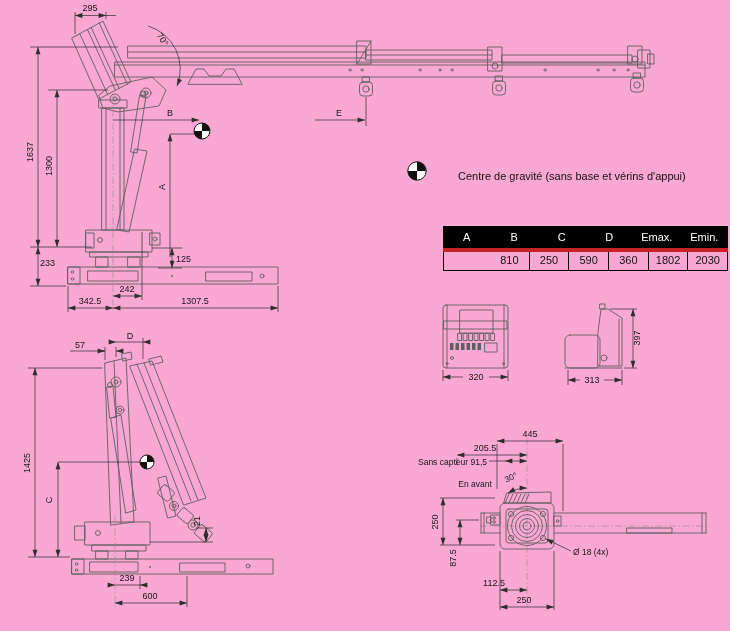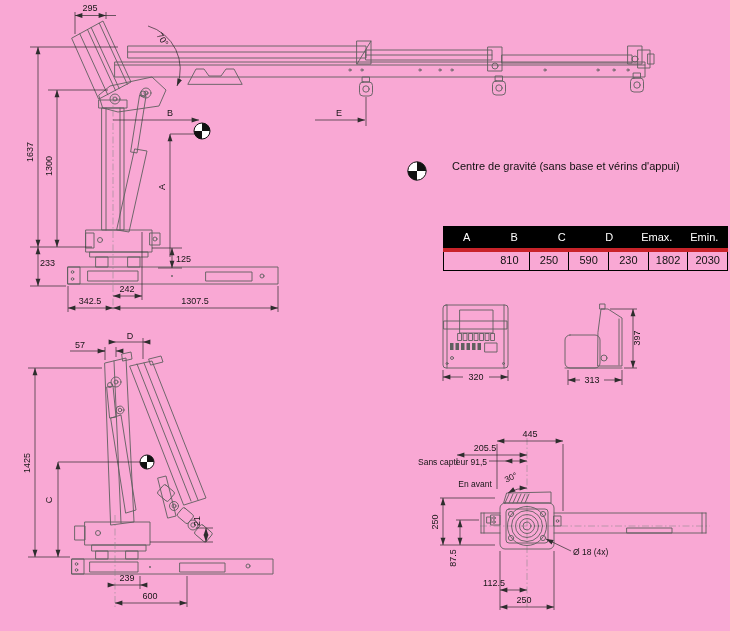--- a/index.html
+++ b/index.html
@@ -9,21 +9,21 @@
   .p{fill:none;stroke:#5f5f5f;stroke-width:0.9;stroke-linejoin:round;stroke-linecap:round;}
   .fd{fill:#5f5f5f;stroke:none;}
   .d{fill:none;stroke:#2d2d2d;stroke-width:0.7;}
   .cl{fill:none;stroke:#8a8a8a;stroke-width:0.55;stroke-dasharray:7 2.5 1.5 2.5;}
   .dt{font-size:9px;fill:#161616;}
   .dts{font-size:8.5px;fill:#161616;}
   .mid{text-anchor:middle;}
   .end{text-anchor:end;}
   .cgq{fill:#111;stroke:none;}
   .cgc{fill:#fff;stroke:#111;stroke-width:1;}
-  #legend{position:absolute;left:406px;top:160px;display:flex;align-items:flex-start;gap:24px;}
+  #legend{position:absolute;left:406px;top:160px;display:flex;align-items:flex-end;gap:30px;}
   #legend .txt{font-size:11px;color:#111;white-space:nowrap;}
   #spec-table{position:absolute;left:443px;top:226px;width:285px;}
   #spec-table .thead{display:flex;background:var(--hdr,#000);color:#fff;height:22px;align-items:center;}
   #spec-table .th{flex:1;text-align:center;font-size:11px;}
   #spec-table .redline{height:3.5px;background:var(--red,#c9232a);}
   #spec-table .tbody{display:flex;height:19px;border:1.6px solid #000;border-top:none;box-sizing:border-box;padding-left:46px;}
   #spec-table .td{flex:1;text-align:center;font-size:11px;line-height:17px;color:#111;border-left:1.6px solid #000;}
   #spec-table .td:first-child{border-left:none;}
 </style>
 </head>
@@ -334,21 +334,21 @@
     <div class="th">C</div>
     <div class="th">D</div>
     <div class="th">Emax.</div>
     <div class="th">Emin.</div>
   </div>
   <div class="redline"></div>
   <div class="tbody">
     <div class="td">810</div>
     <div class="td">250</div>
     <div class="td">590</div>
-    <div class="td">230</div>
+    <div class="td">360</div>
     <div class="td">1802</div>
     <div class="td">2030</div>
   </div>
 </div>
 
 <svg style="left:430px;top:295px" width="95" height="98" viewBox="0 0 95 98">
   <defs>
     <marker id="arrC" markerWidth="12" markerHeight="9" refX="11" refY="4.5" orient="auto-start-reverse" markerUnits="strokeWidth">
       <path d="M0.5,1 L11,4.5 L0.5,8 Z" fill="#2d2d2d"></path>
     </marker>

